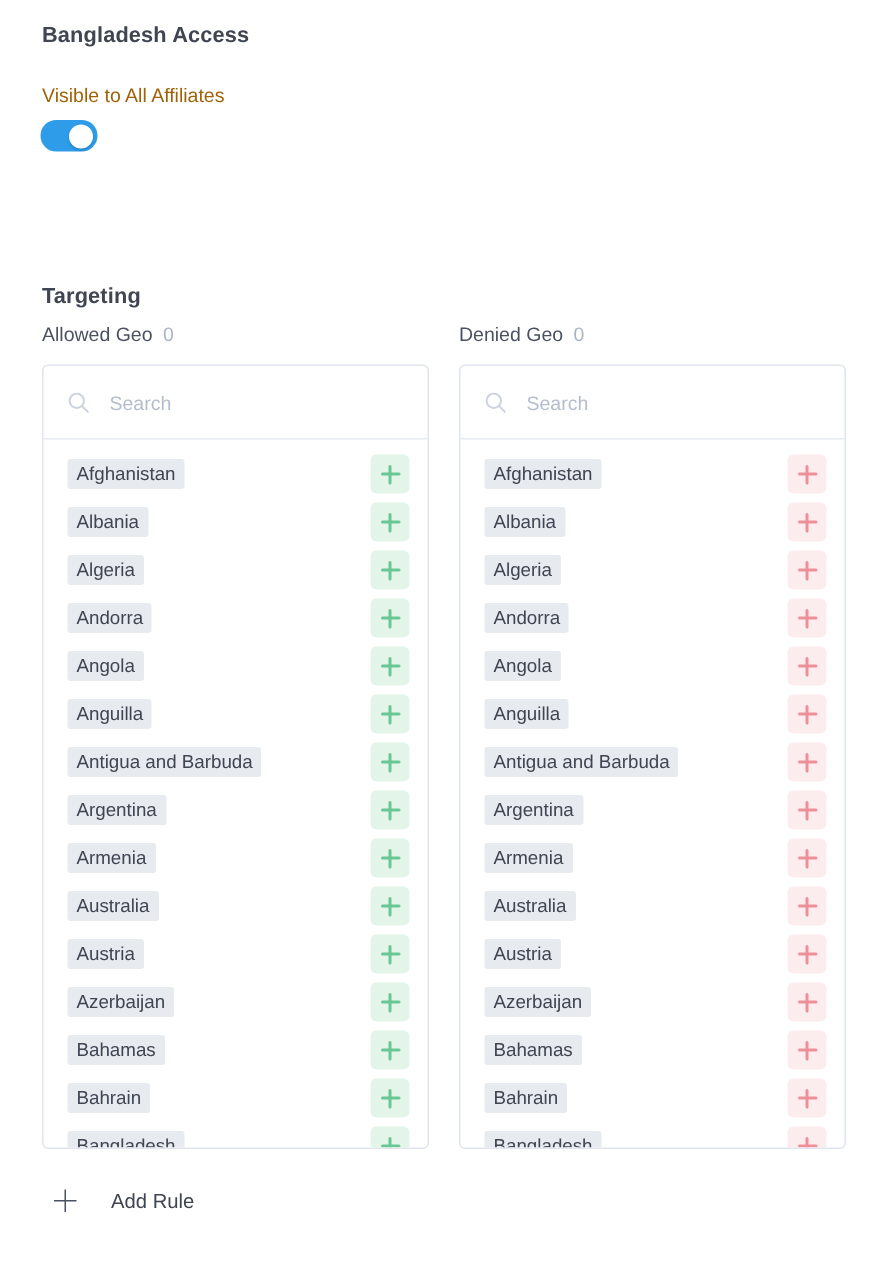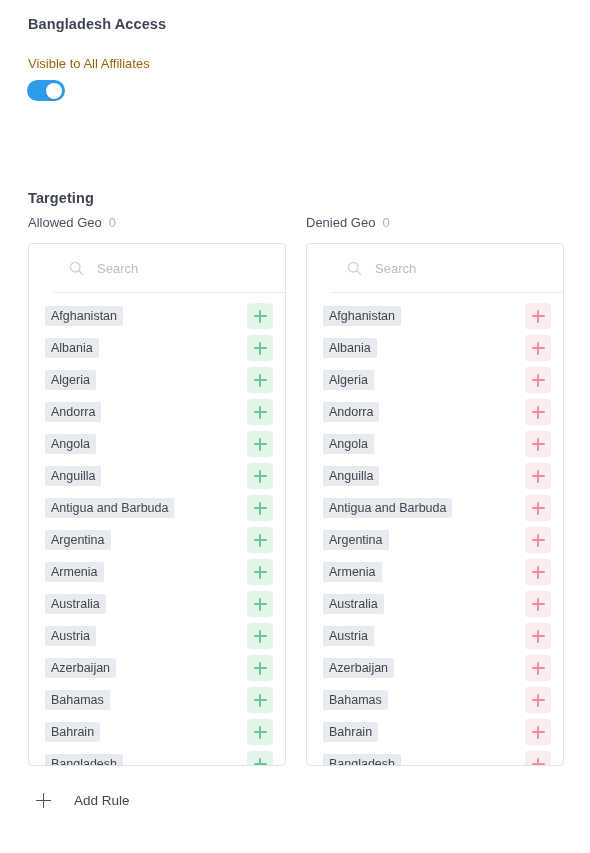--- a/index.html
+++ b/index.html
@@ -86,21 +86,20 @@
 
   .geo-panel {
     position: relative;
     margin-top: 4px;
     width: 258px;
     height: 523px;
     border: 1px solid #dfe4ed;
     border-radius: 4px;
     background: #ffffff;
     overflow: hidden;
-    padding-left: 24px;
   }
 
   
   .search-row {
     position: relative;
     height: 49px;
     border-bottom: 1px solid #e6eaf1;
     display: flex;
     align-items: center;
     padding-left: 16px;

